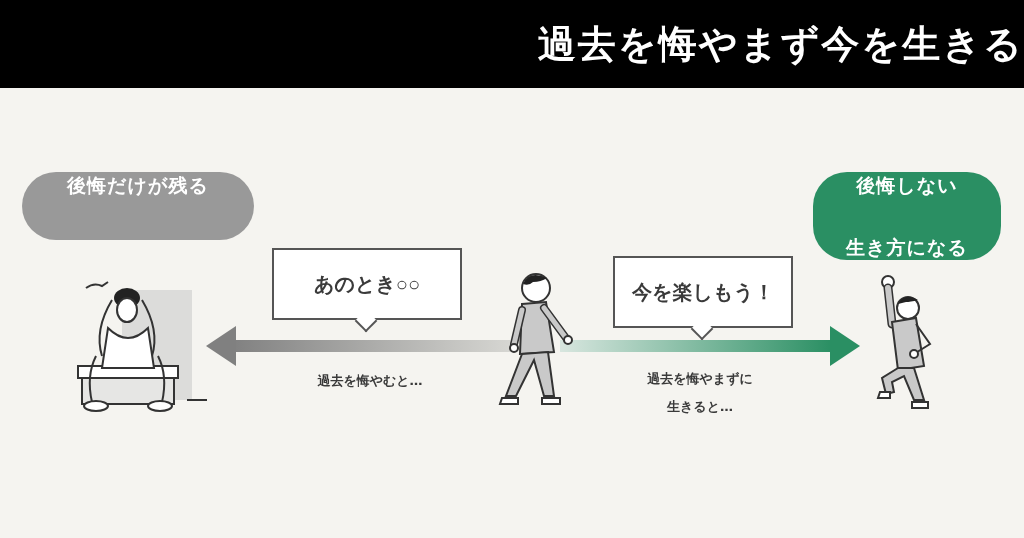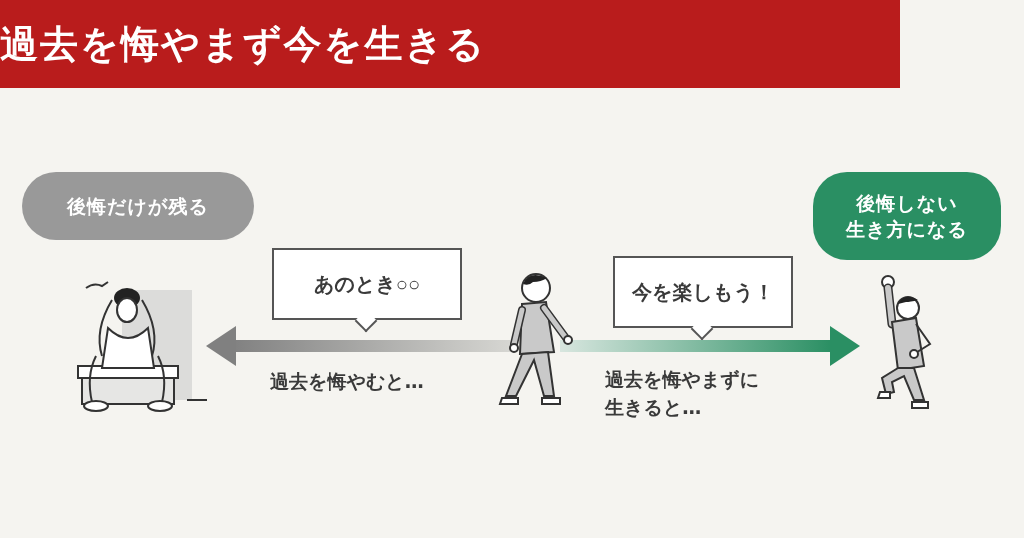--- a/index.html
+++ b/index.html
@@ -4,31 +4,31 @@
 <style>
   * { margin: 0; padding: 0; box-sizing: border-box; }
   html, body { width: 1024px; height: 538px; overflow: hidden; }
   body {
     background: #f5f4f0;
     font-family: "DejaVu Sans", "Liberation Sans", sans-serif;
     color: #3a3a3a;
     position: relative;
   }
   .header {
-    position: absolute; left: 0; top: 0; width: 900px; height: 88px;
-    background: #b91c1c;
-    display: flex; align-items: center; justify-content: flex-start;
+    position: absolute; left: 0; top: 0; width: 1024px; height: 88px;
+    background: #000000;
+    display: flex; align-items: center; justify-content: flex-end;
   }
   .header-title {
     color: #ffffff; font-size: 38px; font-weight: bold; letter-spacing: 2px;
   }
   .pill {
     position: absolute; border-radius: 34px;
     color: #fff; font-weight: bold; font-size: 19px; line-height: 26px;
-    text-align: center; display: flex; flex-direction: column; justify-content: center;
+    text-align: center; display: flex; flex-direction: column; justify-content: space-between;
     letter-spacing: 1px;
   }
   .pill-left { left: 22px; top: 172px; width: 232px; height: 68px; background: #999999; }
   .pill-right { left: 813px; top: 172px; width: 188px; height: 88px; background: #2a8f63; }
 
   .bubble {
     position: absolute; background: #fff; border: 2px solid #555;
     text-align: center; font-weight: bold; font-size: 20px; line-height: 30px;
     color: #3a3a3a; display: flex; flex-direction: column; justify-content: center;
   }
@@ -53,22 +53,22 @@
   .arrow-right-bar {
     position: absolute; left: 560px; top: 340px; width: 272px; height: 12px;
     background: linear-gradient(to right, #d8e6df, #2a8f63);
   }
   .arrow-right-head {
     position: absolute; left: 830px; top: 326px; width: 0; height: 0;
     border-top: 20px solid transparent; border-bottom: 20px solid transparent;
     border-left: 30px solid #2a8f63;
   }
   .caption {
-    position: absolute; font-weight: bold; font-size: 19px; line-height: 28px;
-    color: #3a3a3a; text-align: left;
+    position: absolute; font-weight: bold; font-size: 13px; line-height: 28px;
+    color: #3a3a3a; text-align: center;
   }
   .caption-left { left: 270px; top: 367px; width: 200px; }
   .caption-right { left: 605px; top: 365px; width: 190px; }
 
   .figure { position: absolute; }
   .fig-left { left: 72px; top: 278px; width: 140px; height: 140px; }
   .fig-mid { left: 492px; top: 268px; width: 84px; height: 146px; }
   .fig-right { left: 866px; top: 272px; width: 72px; height: 140px; }
 </style>
 </head>

